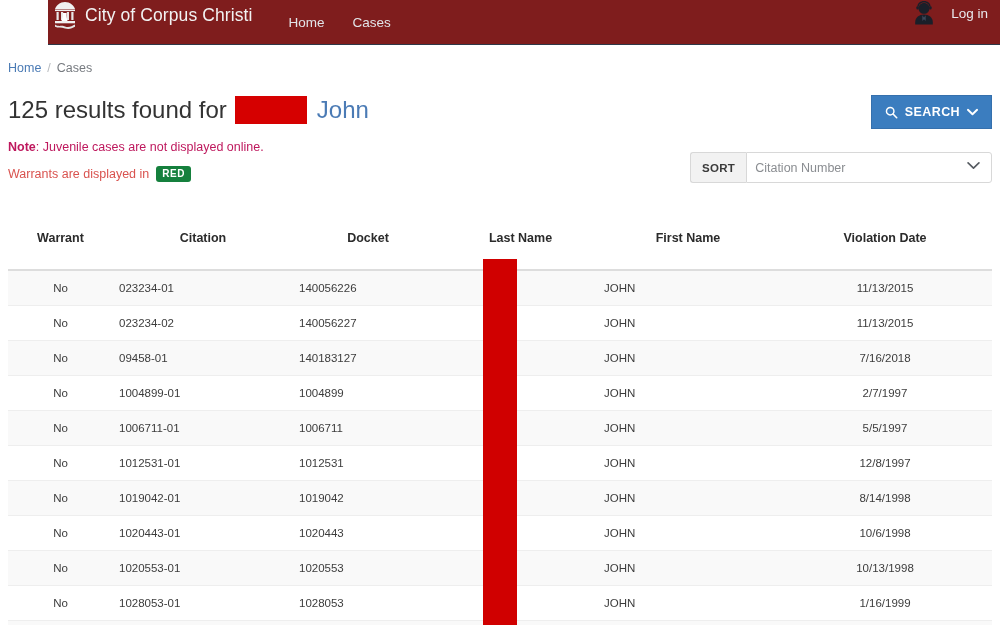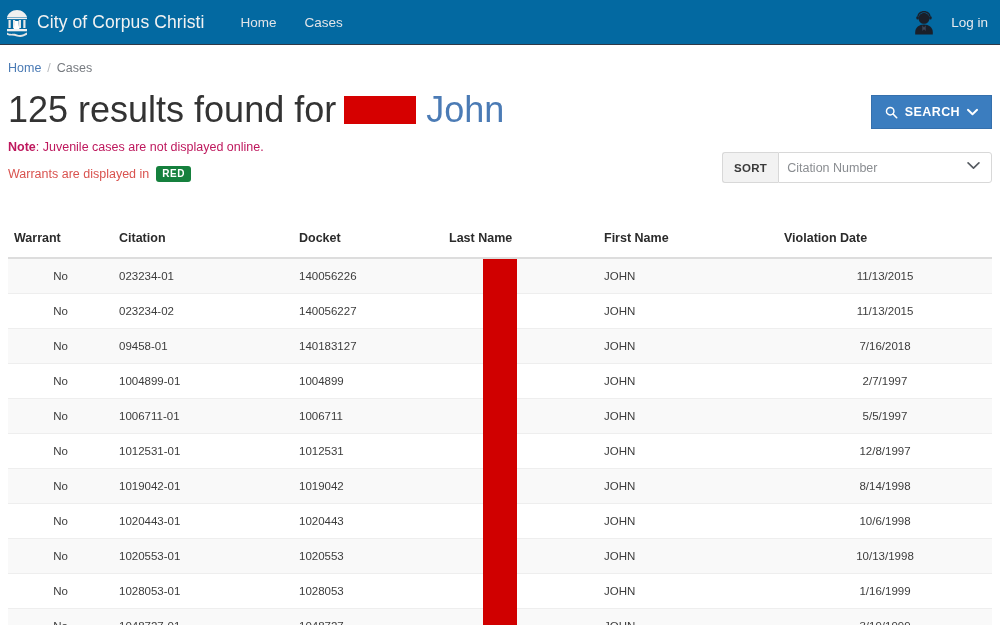--- a/index.html
+++ b/index.html
@@ -6,24 +6,25 @@
   html, body {
     width: 1000px; height: 625px;
     background: #ffffff;
     font-family: "Liberation Sans", sans-serif;
     overflow: hidden;
   }
 
   
   .navbar {
     height: 45px;
-    background: #0369a1;
+    background: #7f1d1d;
     display: flex;
-    align-items: center;
+    align-items: flex-start;
     position: relative;
+    margin-left: 48px;
   }
   .navbar::after {
     content: "";
     position: absolute; left: 0; right: 0; bottom: 0;
     height: 1px; background: #2f3847;
   }
   .brand {
     display: flex; align-items: center;
     padding-left: 4px;
     margin-right: 22px;
@@ -77,21 +78,21 @@
   .breadcrumb .sep { color: #b9bcc0; }
   .breadcrumb .current { color: #777b80; }
 
   .headrow {
     display: flex;
     align-items: flex-start;
     justify-content: space-between;
     padding-top: 12px;
   }
   h1.results-title {
-    font-size: 36px;
+    font-size: 24px;
     font-weight: 400;
     color: #333333;
     line-height: 38px;
     display: flex;
     align-items: center;
     white-space: nowrap;
   }
   .redact-inline {
     display: inline-block;
     width: 72px; height: 28px;
@@ -140,21 +141,21 @@
     letter-spacing: .5px;
     border-radius: 3px;
     padding: 3px 6px 3px 6px;
     line-height: 1;
   }
 
   
   .sort-wrap {
     position: absolute;
     right: 8px; top: 152px;
-    width: 270px;
+    width: 302px;
     display: flex;
   }
   .sort-label {
     background: #f2f2f2;
     border: 1px solid #d8d8d8;
     border-right: none;
     border-radius: 3px 0 0 3px;
     font-size: 11.5px;
     font-weight: bold;
     color: #3a3a3a;
@@ -184,22 +185,22 @@
     color: #555a60;
   }
 
   
   .table-wrap { position: relative; margin-top: 36px; }
   table.cases { width: 100%; border-collapse: collapse; table-layout: fixed; }
   table.cases th {
     font-size: 12.5px;
     font-weight: bold;
     color: #2b2b2b;
-    text-align: left;
-    padding: 10px 6px 12px 6px;
+    text-align: center;
+    padding: 10px 6px 24px 6px;
     border-bottom: 2px solid #dddddd;
     white-space: nowrap;
   }
   table.cases td {
     font-size: 11.5px;
     color: #3c3c3c;
     padding: 11px 6px;
     border-bottom: 1px solid #eeeeee;
     white-space: nowrap;
   }

